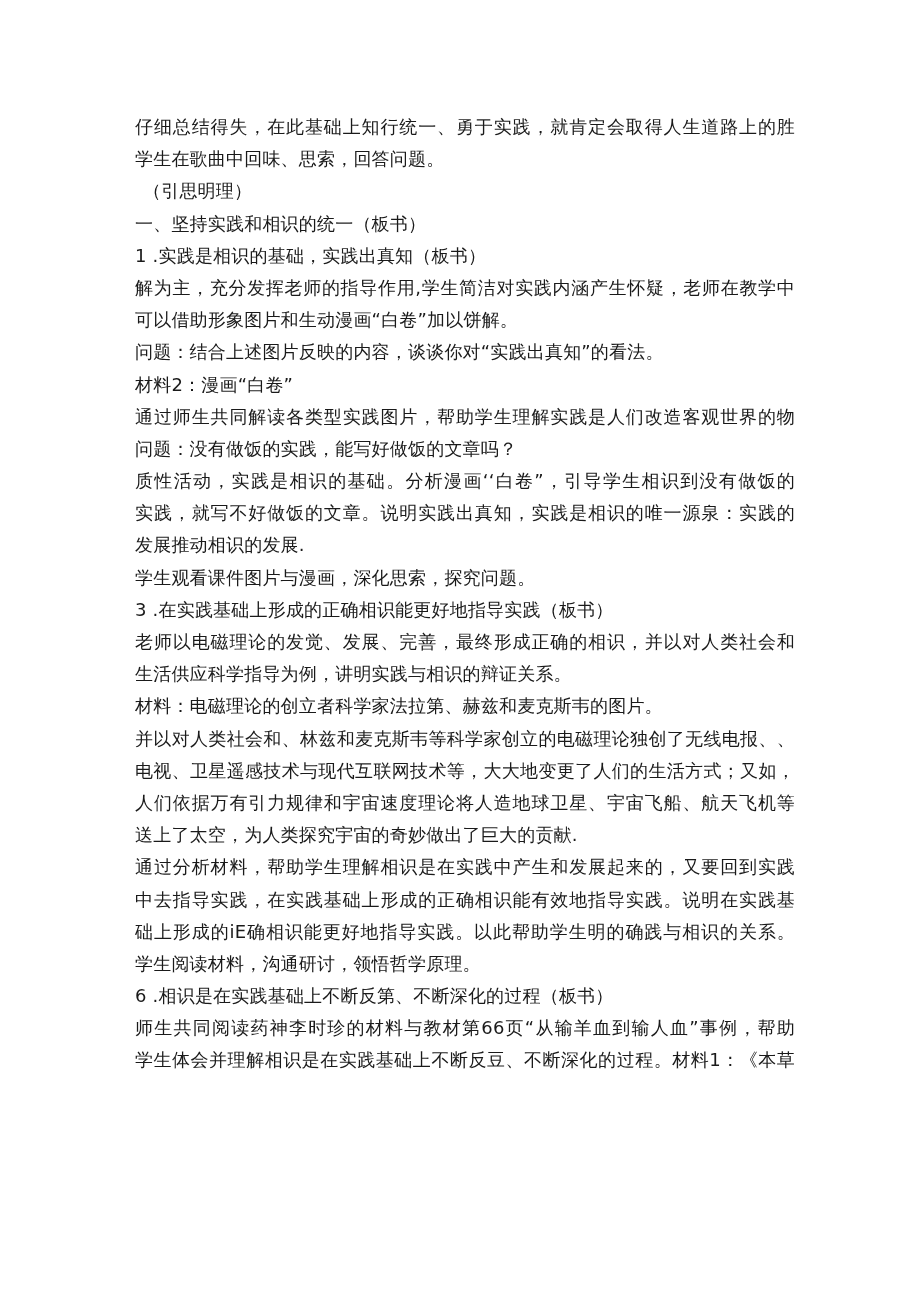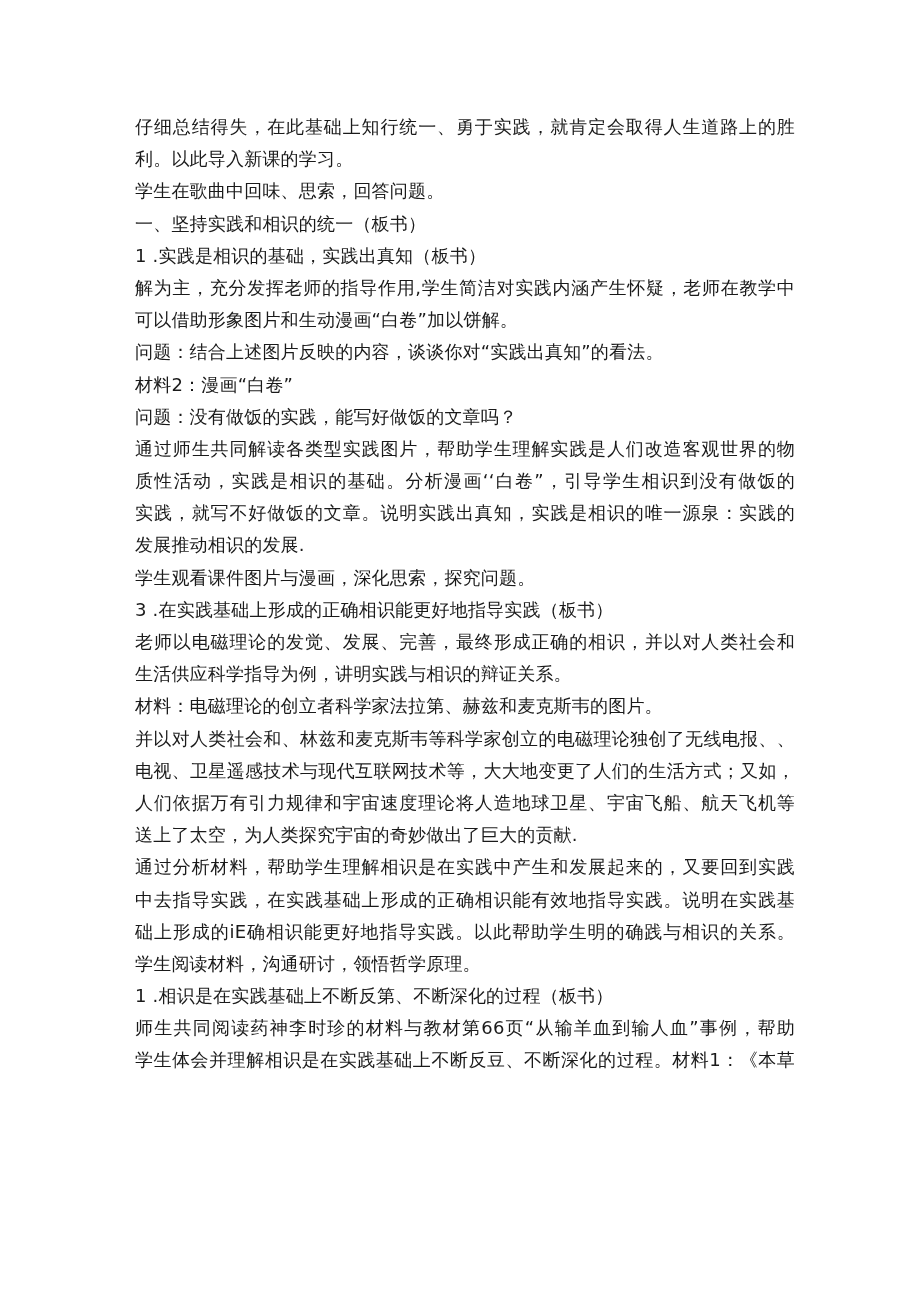--- a/index.html
+++ b/index.html
@@ -34,42 +34,42 @@
     }
     .indent-small {
       padding-left: 8px;
     }
   </style>
 </head>
 <body>
 
 <div class="page">
   <div class="line justify">仔细总结得失，在此基础上知行统一、勇于实践，就肯定会取得人生道路上的胜</div>
-  <div class="line">利。以此导入新课的学习。</div>
   <div class="line">学生在歌曲中回味、思索，回答问题。</div>
+  <div class="line indent-small">（引思明理）</div>
   <div class="line">一、坚持实践和相识的统一（板书）</div>
   <div class="line">1 .实践是相识的基础，实践出真知（板书）</div>
   <div class="line justify">解为主，充分发挥老师的指导作用,学生简洁对实践内涵产生怀疑，老师在教学中</div>
   <div class="line">可以借助形象图片和生动漫画“白卷”加以饼解。</div>
   <div class="line">问题：结合上述图片反映的内容，谈谈你对“实践出真知”的看法。</div>
   <div class="line">材料2：漫画“白卷”</div>
+  <div class="line justify">通过师生共同解读各类型实践图片，帮助学生理解实践是人们改造客观世界的物</div>
   <div class="line">问题：没有做饭的实践，能写好做饭的文章吗？</div>
-  <div class="line justify">通过师生共同解读各类型实践图片，帮助学生理解实践是人们改造客观世界的物</div>
   <div class="line justify">质性活动，实践是相识的基础。分析漫画‘‘白卷”，引导学生相识到没有做饭的</div>
   <div class="line justify">实践，就写不好做饭的文章。说明实践出真知，实践是相识的唯一源泉：实践的</div>
   <div class="line">发展推动相识的发展.</div>
   <div class="line">学生观看课件图片与漫画，深化思索，探究问题。</div>
   <div class="line">3  .在实践基础上形成的正确相识能更好地指导实践（板书）</div>
   <div class="line justify">老师以电磁理论的发觉、发展、完善，最终形成正确的相识，并以对人类社会和</div>
   <div class="line">生活供应科学指导为例，讲明实践与相识的辩证关系。</div>
   <div class="line">材料：电磁理论的创立者科学家法拉第、赫兹和麦克斯韦的图片。</div>
   <div class="line justify">并以对人类社会和、林兹和麦克斯韦等科学家创立的电磁理论独创了无线电报、、</div>
   <div class="line justify">电视、卫星遥感技术与现代互联网技术等，大大地变更了人们的生活方式；又如，</div>
   <div class="line justify">人们依据万有引力规律和宇宙速度理论将人造地球卫星、宇宙飞船、航天飞机等</div>
   <div class="line">送上了太空，为人类探究宇宙的奇妙做出了巨大的贡献.</div>
   <div class="line justify">通过分析材料，帮助学生理解相识是在实践中产生和发展起来的，又要回到实践</div>
   <div class="line justify">中去指导实践，在实践基础上形成的正确相识能有效地指导实践。说明在实践基</div>
   <div class="line justify">础上形成的iE确相识能更好地指导实践。以此帮助学生明的确践与相识的关系。</div>
   <div class="line">学生阅读材料，沟通研讨，领悟哲学原理。</div>
-  <div class="line">1 .相识是在实践基础上不断反第、不断深化的过程（板书）</div>
+  <div class="line">6 .相识是在实践基础上不断反第、不断深化的过程（板书）</div>
   <div class="line justify">师生共同阅读药神李时珍的材料与教材第66页“从输羊血到输人血”事例，帮助</div>
   <div class="line justify">学生体会并理解相识是在实践基础上不断反豆、不断深化的过程。材料1：《本草</div>
 </div>
 
 </body></html>

